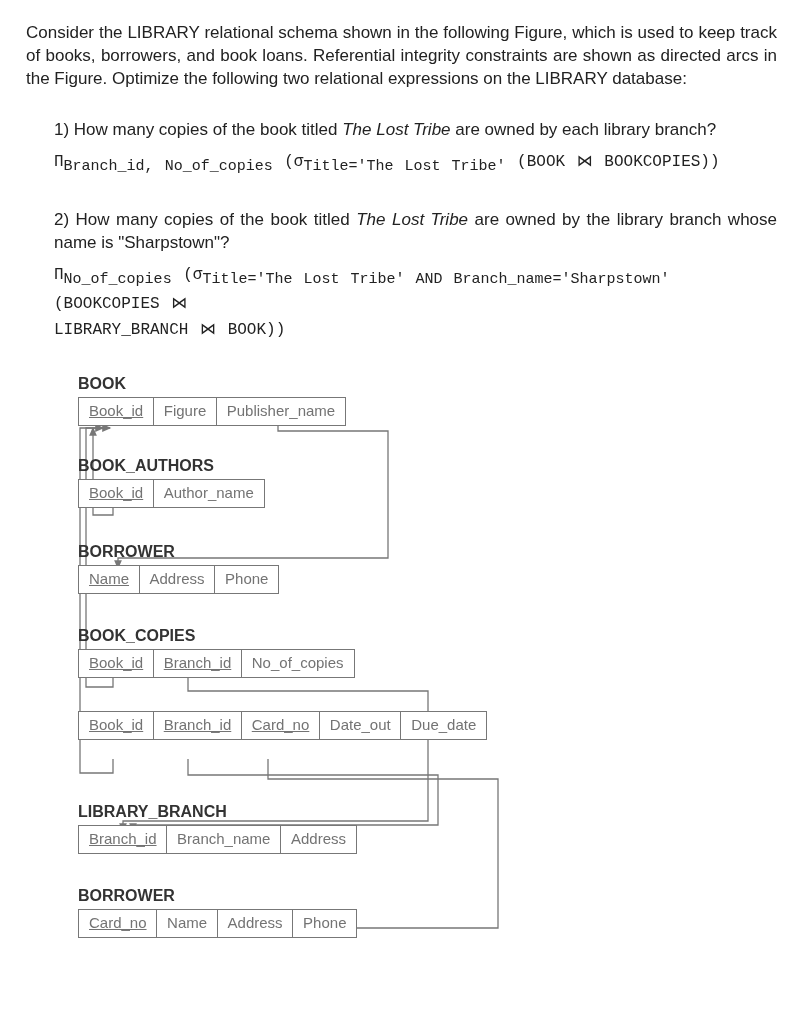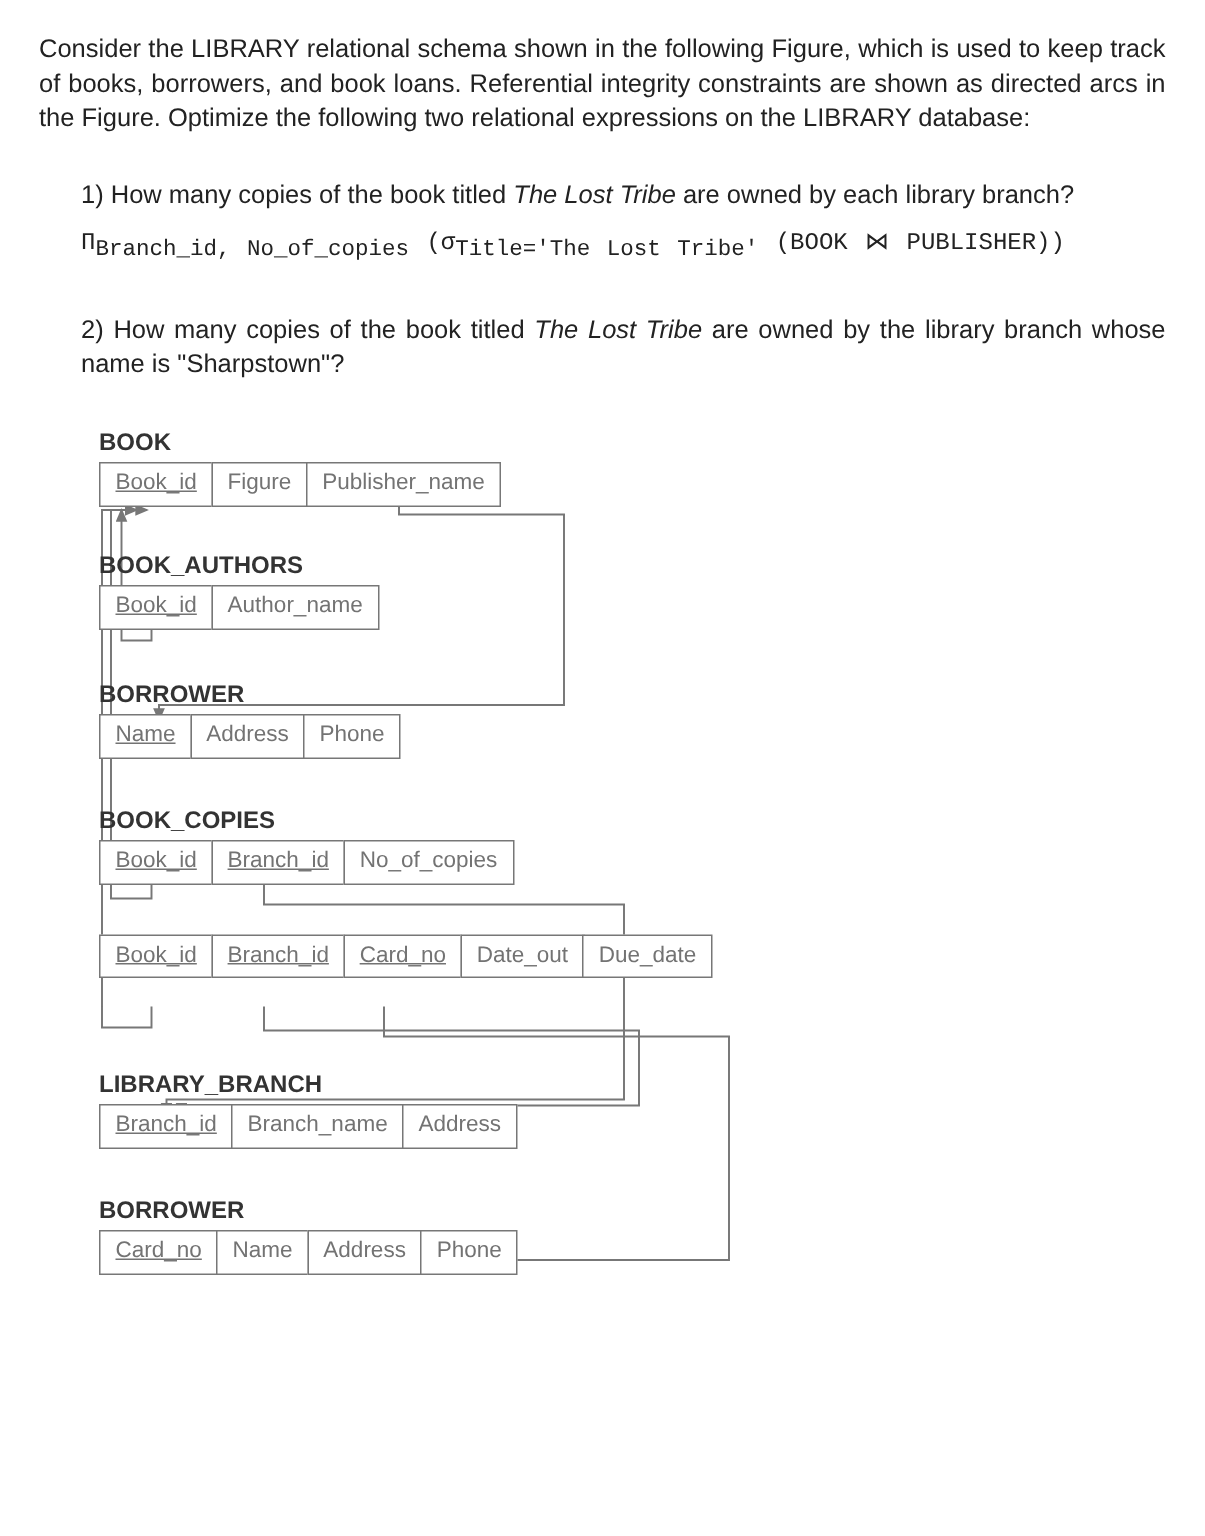--- a/index.html
+++ b/index.html
@@ -34,21 +34,21 @@
   .sub {
     font-size: 15px;
     font-family: "Courier New", monospace;
     vertical-align: sub;
   }
   .mono { font-family: "Courier New", monospace; }
 
   
   .schema {
     position: relative;
-    margin-left: 40px;
+    margin-left: 52px;
     margin-top: 6px;
     height: 590px;
   }
   .tbl {
     position: absolute;
   }
   .tname {
     font-weight: bold;
     font-size: 16px;
     margin-bottom: 2px;
@@ -79,27 +79,31 @@
 </head>
 <body>
 
 <div class="intro">Consider the LIBRARY relational schema shown in the following Figure, which is used to keep track of books, borrowers, and book loans. Referential integrity constraints are shown as directed arcs in the Figure. Optimize the following two relational expressions on the LIBRARY database:</div>
 
 <div class="qblock">
   <div class="qtext">
     <span>1) </span><span>How many copies of the book titled </span><span class="italic">The Lost Tribe</span><span> are owned by each library branch?</span>
   </div>
   <div class="ra">
-    <span>Π</span><span class="sub">Branch_id, No_of_copies</span><span> (σ</span><span class="sub">Title='The Lost Tribe'</span><span> (BOOK ⋈ PUBLISHER))</span>
+    <span>Π</span><span class="sub">Branch_id, No_of_copies</span><span> (σ</span><span class="sub">Title='The Lost Tribe'</span><span> (BOOK ⋈ BOOKCOPIES))</span>
   </div>
 </div>
 
 <div class="qblock">
   <div class="qtext">
     <span>2) </span><span>How many copies of the book titled </span><span class="italic">The Lost Tribe</span><span> are owned by the library branch whose name is "Sharpstown"?</span>
+  </div>
+  <div class="ra">
+    <span>Π</span><span class="sub">No_of_copies</span><span> (σ</span><span class="sub">Title='The Lost Tribe' AND Branch_name='Sharpstown'</span><span> (BOOKCOPIES ⋈</span><br>
+    <span class="mono">LIBRARY_BRANCH ⋈ BOOK))</span>
   </div>
 </div>
 
 <div class="schema">
 
   <svg class="arcs" width="560" height="590">
 
     <defs>
       <marker id="ah" markerWidth="8" markerHeight="8" refX="6" refY="3" orient="auto">
         <path d="M0,0 L7,3 L0,6 Z" class="ah"></path>

